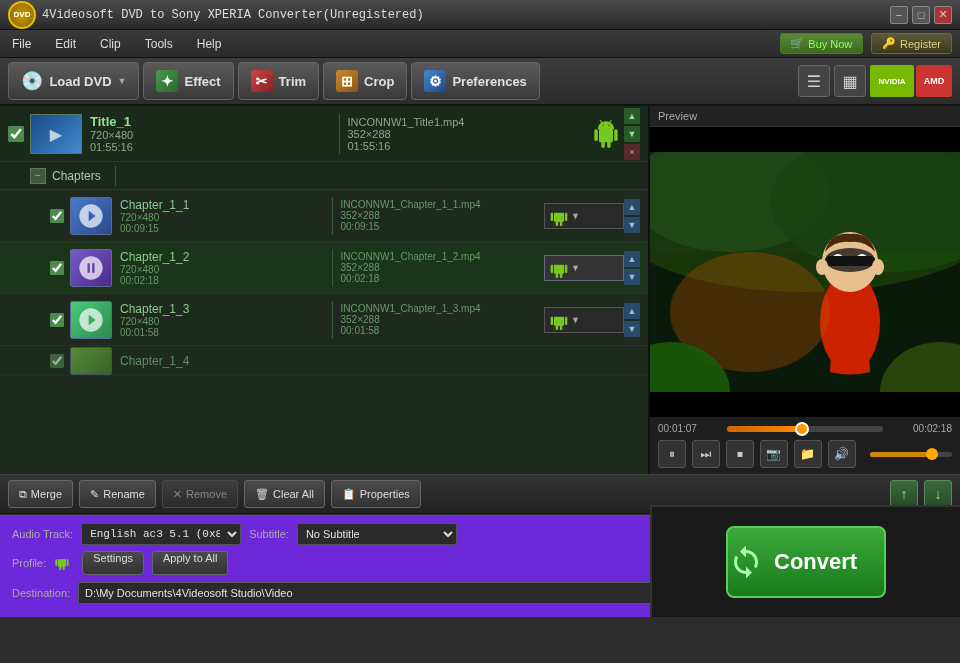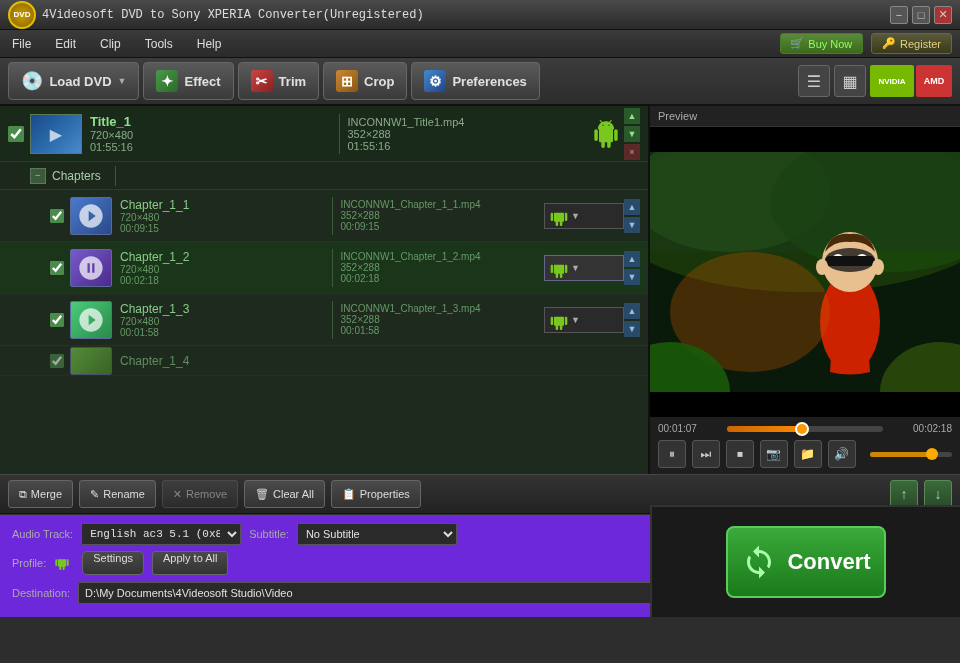--- a/index.html
+++ b/index.html
@@ -97,21 +97,21 @@
     .action-bar { height: 40px; background: linear-gradient(to bottom, #333, #222); display: flex; align-items: center; padding: 0 8px; gap: 6px; border-top: 1px solid #444; border-bottom: 1px solid #111; }
     .action-btn { height: 28px; background: linear-gradient(to bottom, #4a4a4a, #333); border: 1px solid #666; border-radius: 3px; padding: 0 10px; cursor: pointer; color: #ddd; font-size: 11px; display: flex; align-items: center; gap: 4px; }
     .action-btn.disabled { opacity: 0.5; cursor: default; }
     .action-spacer { flex: 1; }
     .move-btn { width: 28px; height: 28px; background: linear-gradient(to bottom, #3a6a3a, #2a4a2a); border: 1px solid #5a8a5a; border-radius: 3px; display: flex; align-items: center; justify-content: center; cursor: pointer; font-size: 14px; color: #90e090; }
     .settings-row { display: flex; align-items: center; gap: 8px; margin-bottom: 6px; }
     .settings-label { font-size: 11px; color: #aaa; white-space: nowrap; }
     .settings-select { background: #2a2a2a; border: 1px solid #555; color: #e0e0e0; font-size: 11px; padding: 2px 4px; height: 22px; border-radius: 2px; }
     .settings-input { background: #2a2a2a; border: 1px solid #555; color: #e0e0e0; font-size: 11px; padding: 2px 6px; height: 22px; border-radius: 2px; flex: 1; }
     .settings-btn { height: 24px; background: linear-gradient(to bottom, #4a4a4a, #333); border: 1px solid #666; border-radius: 5px; padding: 0 10px; cursor: pointer; color: #ddd; font-size: 11px; white-space: nowrap; }
-    .convert-btn { width: 160px; height: 72px; background: linear-gradient(to bottom, #3aaa3a, #1a7a1a); border: 2px solid #5acc5a; border-radius: 8px; display: flex; align-items: center; justify-content: center; gap: 10px; cursor: pointer; font-size: 22px; font-weight: bold; color: #fff; }
+    .convert-btn { width: 160px; height: 72px; background: linear-gradient(to bottom, #3aaa3a, #1a7a1a); border: 2px solid #5acc5a; border-radius: 8px; display: flex; align-items: center; justify-content: flex-start; gap: 10px; cursor: pointer; font-size: 22px; font-weight: bold; color: #fff; }
 
     .bottom-area { position: relative; display: flex; flex-direction: column; }
 
     .full-settings { background: #6d28d9; padding: 8px 12px 6px 12px; border-top: 1px solid #333; }
 
     
     .thumb-incredibles { 
       background: linear-gradient(135deg, #1a4a8a 0%, #2a6aaa 50%, #4a8acc 100%);
       position: relative;
     }

